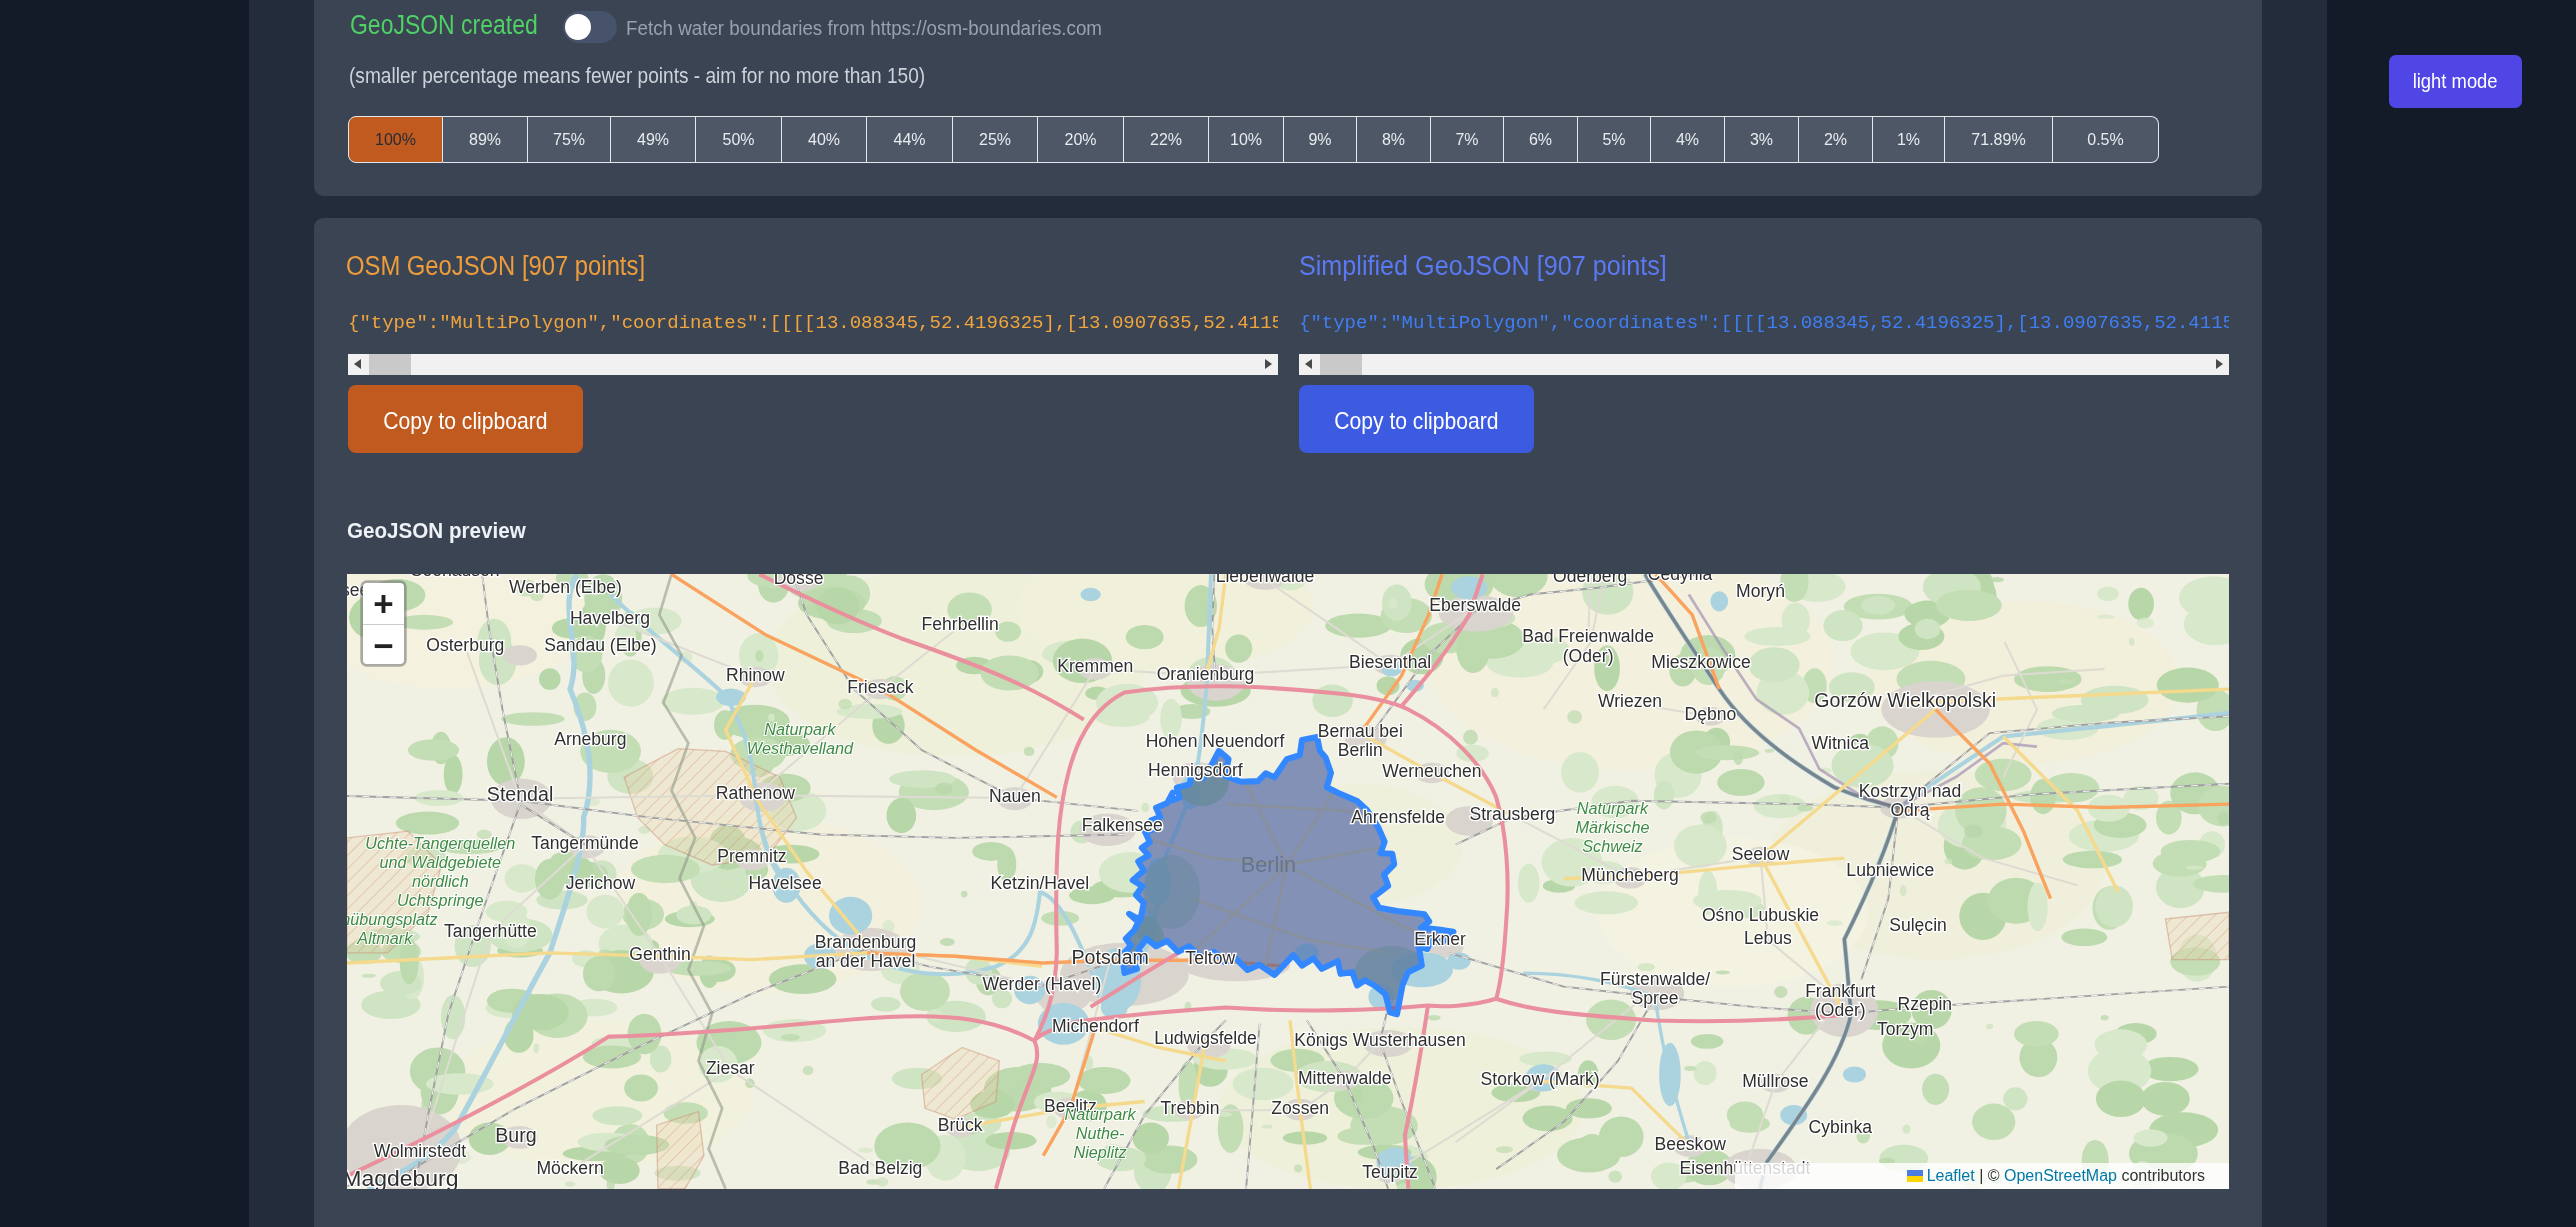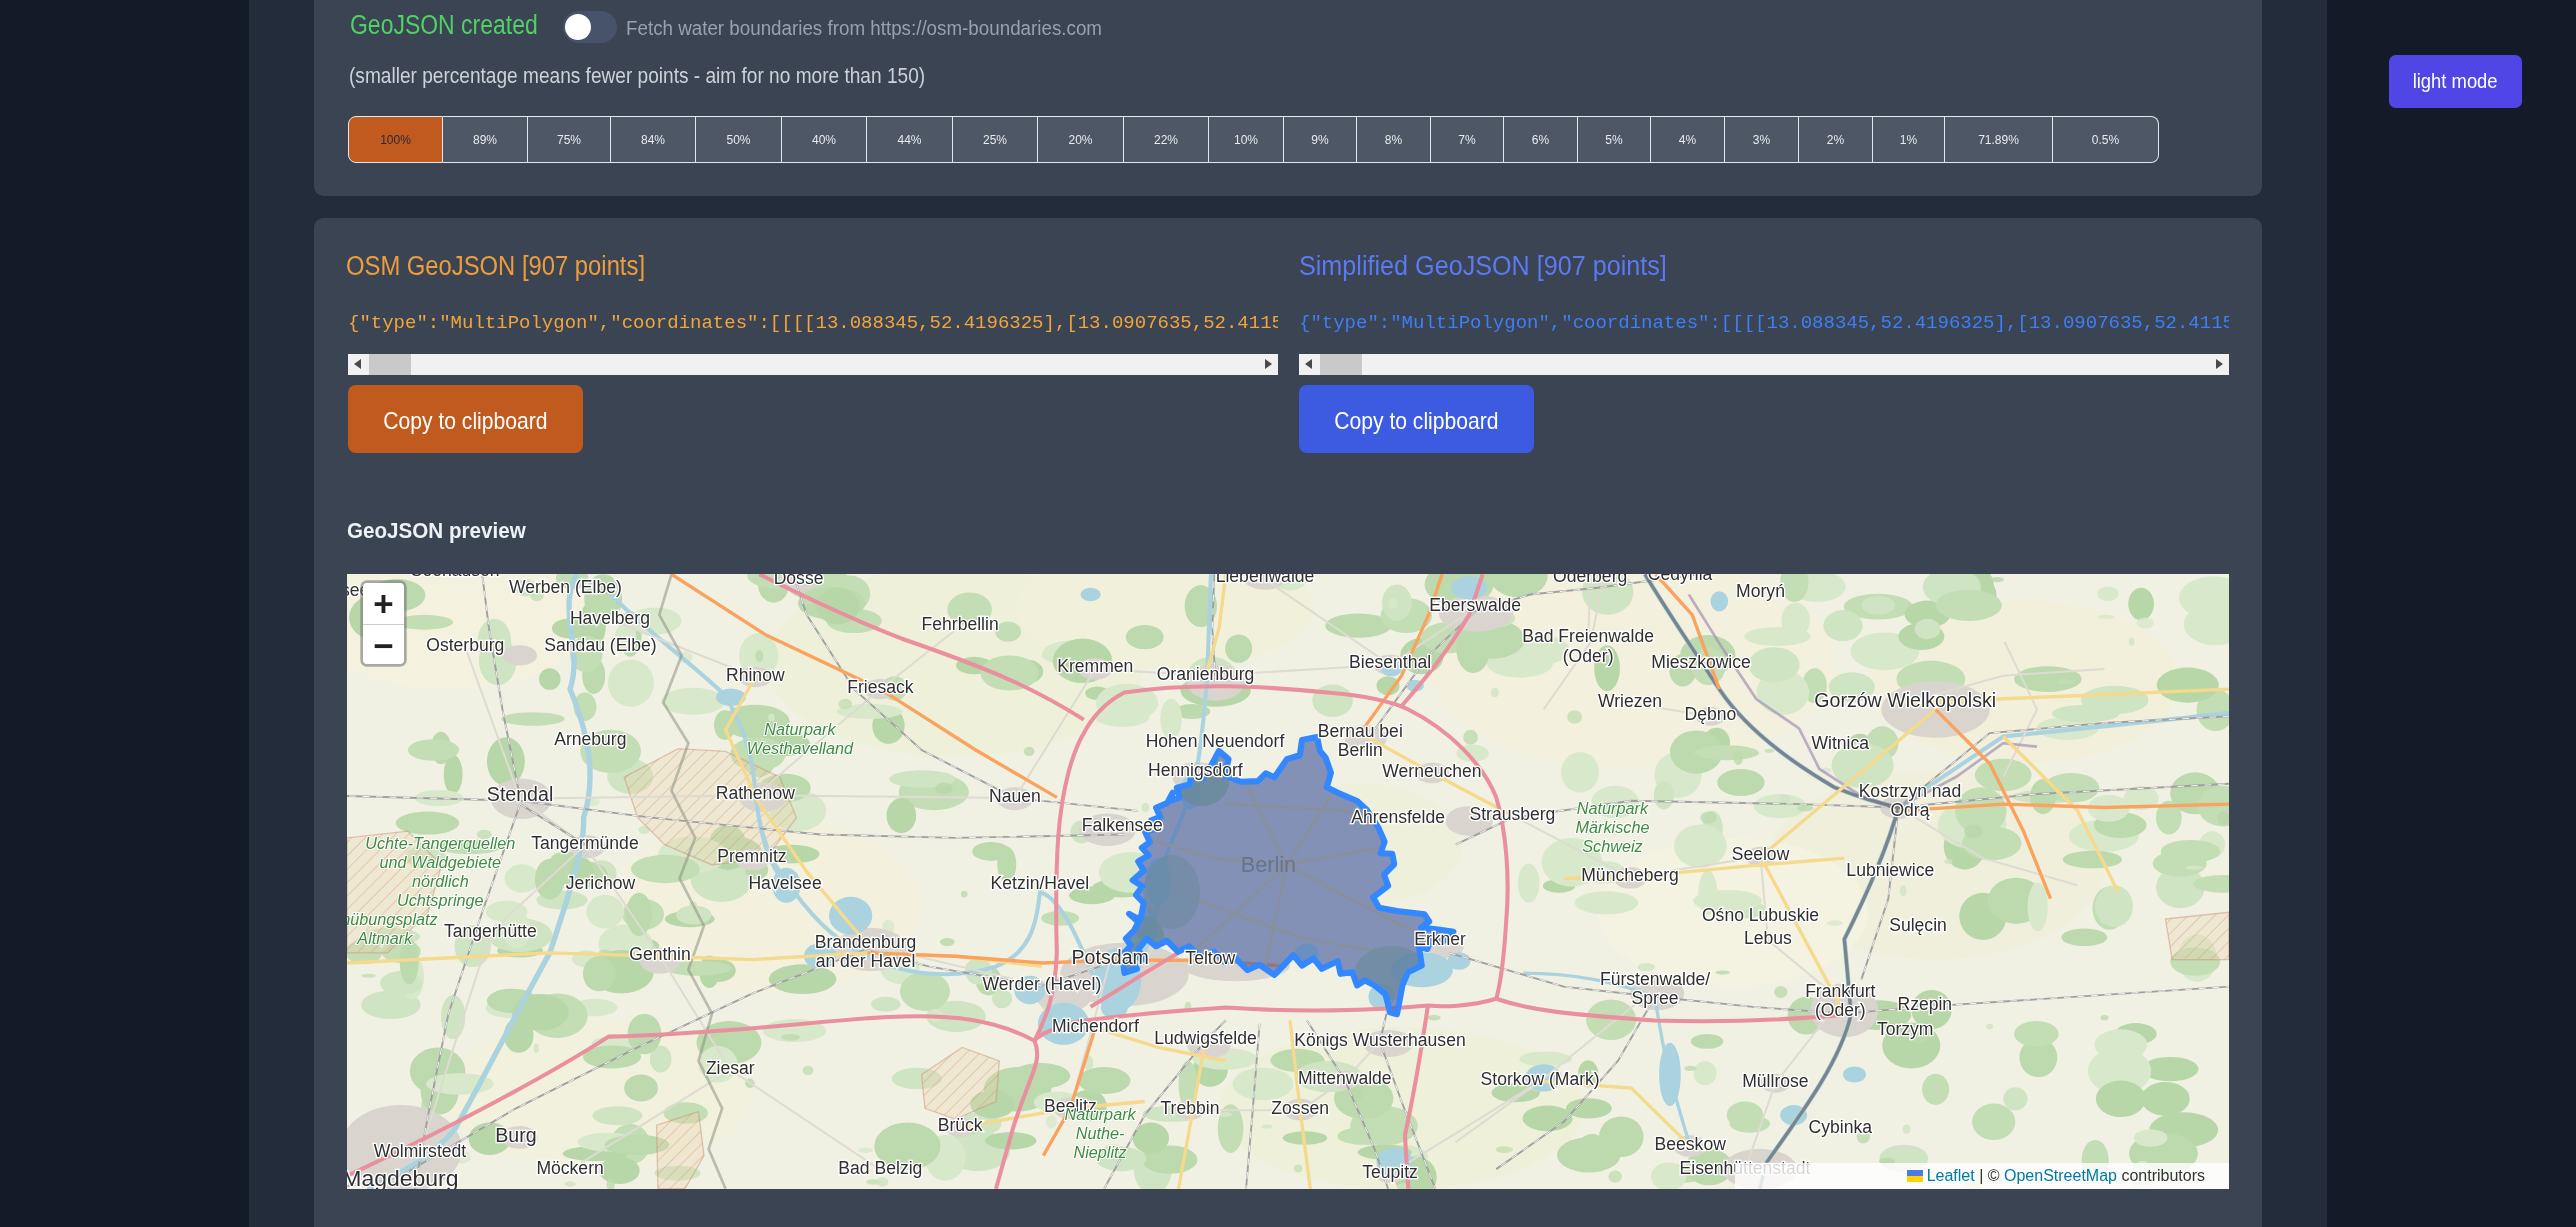--- a/index.html
+++ b/index.html
@@ -8,21 +8,21 @@
 #shell{left:249px;top:0;width:2078px;height:1228px;background:#232c3a}
 .card{position:absolute;background:#3b4452;border-radius:9.5px}
 #card1{left:314px;top:-20px;width:1948px;height:216px}
 #card2{left:314px;top:218px;width:1948px;height:1055px}
 #hgreen{left:350px;top:11.5px;font-size:27px;line-height:27px;color:#4fd166;transform-origin:0 0;transform:scaleX(0.851)}
 #toggle{left:563px;top:10.8px;width:54px;height:32px;border-radius:16px;background:#46536a}
 #knob{left:565px;top:13.5px;width:26px;height:26px;border-radius:50%;background:#fff}
 #fetch{left:626px;top:17.6px;font-size:20px;line-height:20px;color:#98a1ae;transform-origin:0 0;transform:scaleX(0.939)}
 #paren{left:349px;top:65px;font-size:21.6px;line-height:21.6px;color:#ccd2d9;transform-origin:0 0;transform:scaleX(0.884)}
 #btnrow{left:348px;top:116px;height:47px;display:flex}
-.pbtn{box-sizing:border-box;border:1.4px solid #e4e7eb;border-left-width:0;background:#4d5766;color:#e8ebef;font-size:12px;display:flex;align-items:center;justify-content:center}
+.pbtn{box-sizing:border-box;border:1.4px solid #e4e7eb;border-left-width:0;background:#4d5766;color:#e8ebef;font-size:16px;display:flex;align-items:center;justify-content:center}
 .pbtn.first{border-left-width:1.4px;border-radius:8px 0 0 8px;background:#c05a1e;color:#262b36}
 .pbtn.last{border-radius:0 8px 8px 0}
 #hosm{left:346px;top:253px;font-size:27px;line-height:27px;color:#ed9d3c;transform-origin:0 0;transform:scaleX(0.8816)}
 #hsimp{left:1299px;top:253px;font-size:27px;line-height:27px;color:#5b79f2;transform-origin:0 0;transform:scaleX(0.932)}
 .code{top:312px;width:930px;height:23px;overflow:hidden;font-family:"Liberation Mono",monospace;font-size:19px;line-height:23px;white-space:nowrap}
 #code1{left:348px;color:#f0a53e}
 #code2{left:1299px;color:#3f7ef5}
 .sbar{top:354px;width:930px;height:21px;background:#f1f1f1}
 .sarrow{position:absolute;top:0;width:21px;height:21px;background:#f1f1f1}
 .sarrow:after{content:"";position:absolute;top:5.4px;border-style:solid}
@@ -49,21 +49,21 @@
 <div id="card2" class="card"></div>
 <div id="hgreen" class="abs">GeoJSON created</div>
 <div id="toggle" class="abs"></div>
 <div id="knob" class="abs"></div>
 <div id="fetch" class="abs">Fetch water boundaries from https://osm-boundaries.com</div>
 <div id="paren" class="abs">(smaller percentage means fewer points - aim for no more than 150)</div>
 <div id="btnrow" class="abs">
 <div class="pbtn first" style="width:95px">100%</div>
 <div class="pbtn" style="width:85px">89%</div>
 <div class="pbtn" style="width:83px">75%</div>
-<div class="pbtn" style="width:85px">84%</div>
+<div class="pbtn" style="width:85px">49%</div>
 <div class="pbtn" style="width:86px">50%</div>
 <div class="pbtn" style="width:85px">40%</div>
 <div class="pbtn" style="width:86px">44%</div>
 <div class="pbtn" style="width:85px">25%</div>
 <div class="pbtn" style="width:86px">20%</div>
 <div class="pbtn" style="width:85px">22%</div>
 <div class="pbtn" style="width:75px">10%</div>
 <div class="pbtn" style="width:73px">9%</div>
 <div class="pbtn" style="width:74px">8%</div>
 <div class="pbtn" style="width:73px">7%</div>

